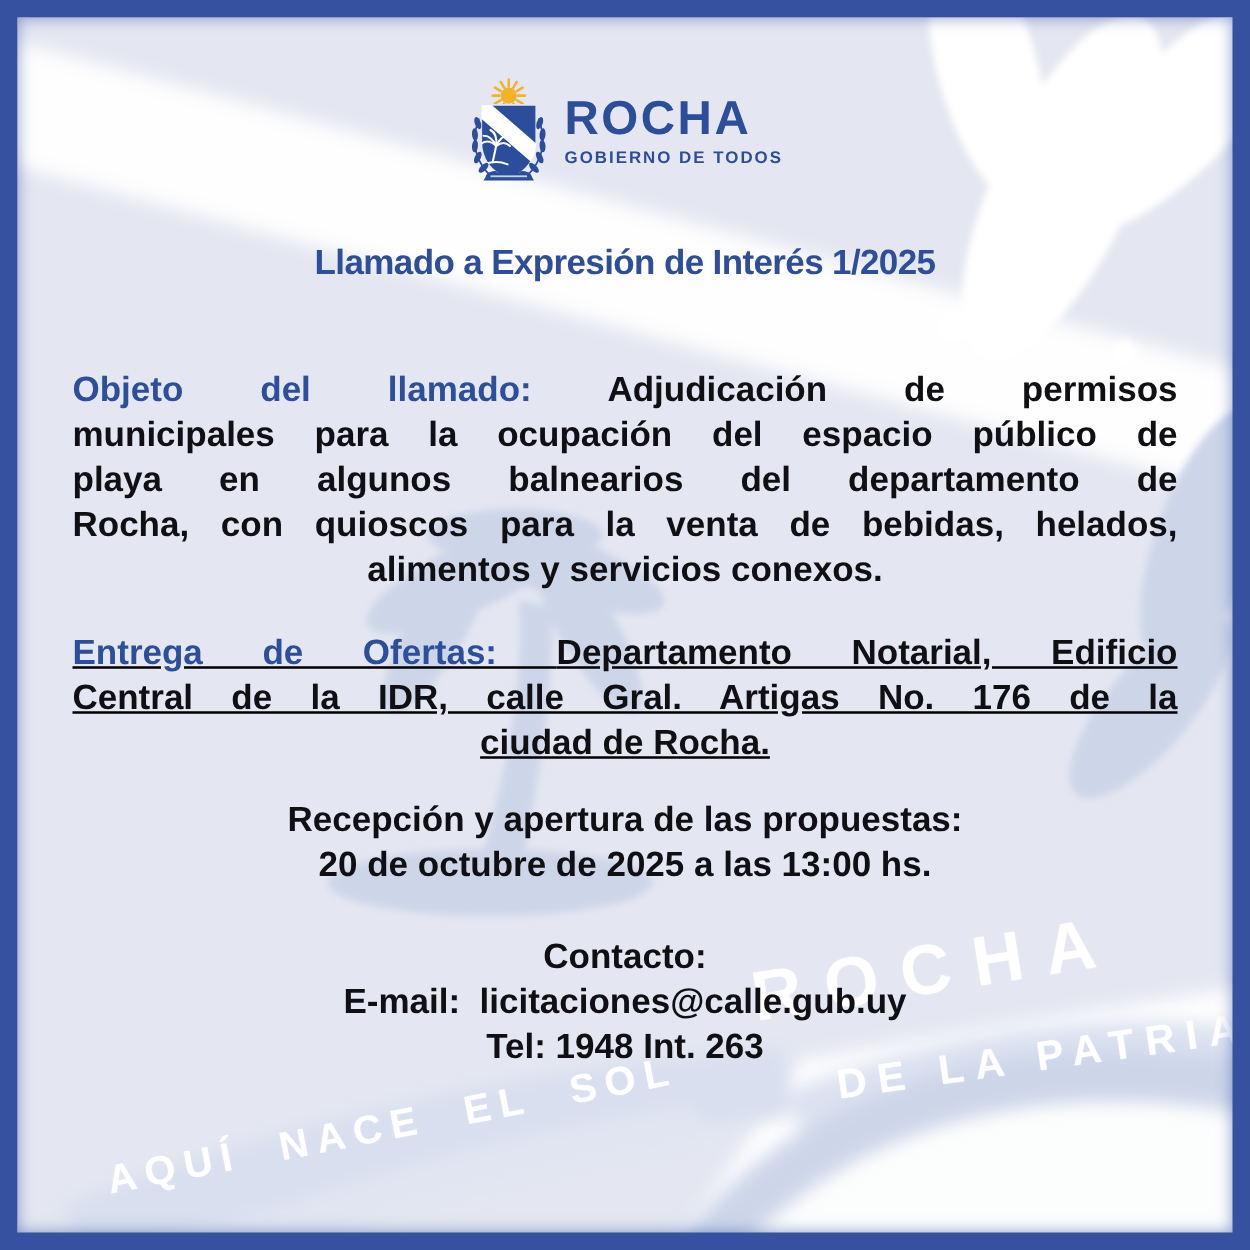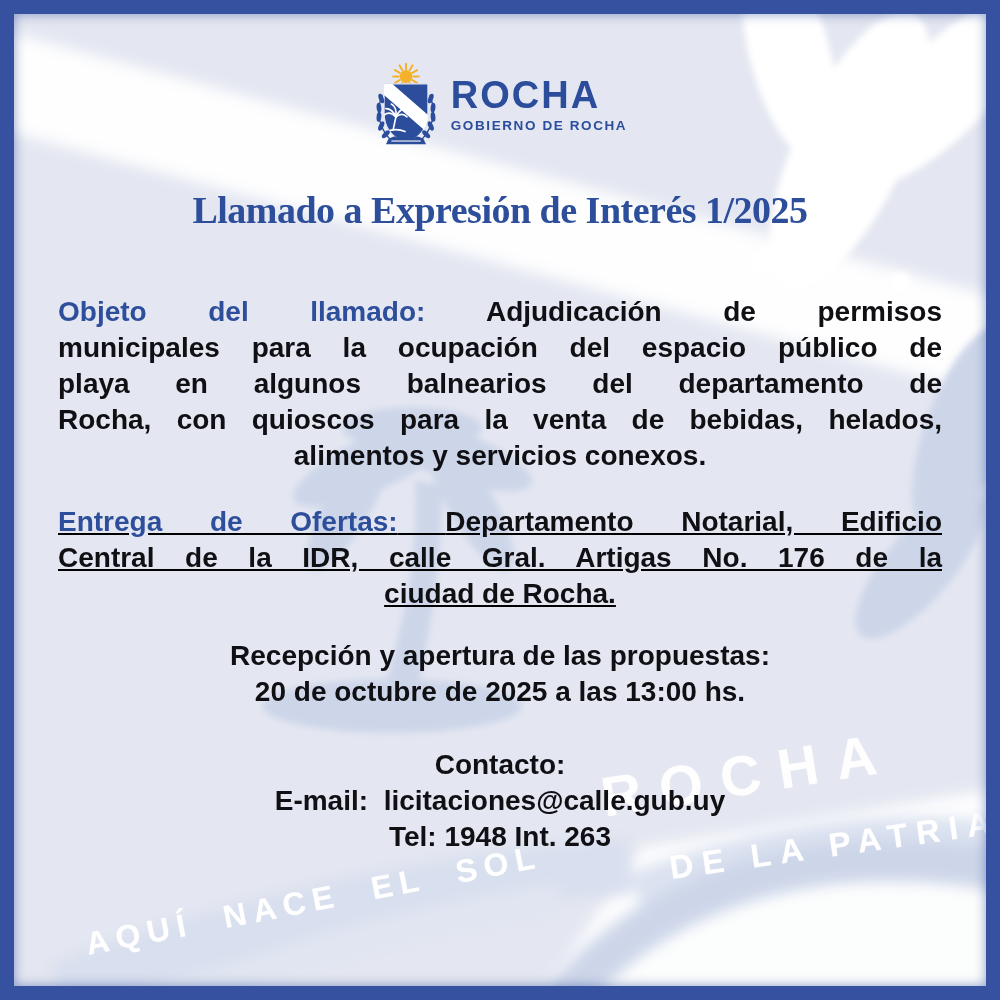--- a/index.html
+++ b/index.html
@@ -29,21 +29,21 @@
   .wm-aqui{left:82px;top:882px;font-size:32px;letter-spacing:7px;word-spacing:16px;
     transform:rotate(-11deg);}
   
   .doc{position:absolute;inset:14px;z-index:2;padding:0 44px;box-sizing:border-box;}
   .logo{display:flex;justify-content:center;align-items:center;gap:12px;margin-top:46px;}
   .logo-textcol{display:flex;flex-direction:column;align-items:flex-start;}
   .logo-name{font-size:38px;font-weight:700;color:#2b4d9b;letter-spacing:2px;line-height:1;}
   .logo-tagline{font-size:13.5px;font-weight:700;color:#2b4d9b;letter-spacing:1.6px;margin-top:4px;}
   .title{
     margin-top:38px;text-align:center;color:#2d4e9b;
-    font-size:38px;font-weight:700;letter-spacing:-.5px;line-height:48px;font-family:Liberation Serif, serif;
+    font-size:28px;font-weight:700;letter-spacing:-.5px;line-height:48px;
   }
   .sec{margin:0;}
   .sec .line{font-size:28px;font-weight:700;line-height:36px;color:#101014;text-align:center;}
   .sec .line.just{text-align:justify;text-align-last:justify;}
   .sec .line.pre{white-space:pre-wrap;}
   .lbl{color:#2d4e9b;}
   .sec-objeto{margin-top:60px;}
   .sec-entrega{margin-top:30px;text-decoration:underline;}
   .sec-recepcion{margin-top:26px;}
   .sec-contacto{margin-top:37px;}
@@ -160,21 +160,21 @@
           <ellipse cx="63" cy="70" rx="2.6" ry="5.5" transform="rotate(-25 63 70)"></ellipse>
           <ellipse cx="58" cy="79" rx="2.6" ry="5.5" transform="rotate(-45 58 79)"></ellipse>
           <ellipse cx="51" cy="85" rx="2.6" ry="5.5" transform="rotate(-65 51 85)"></ellipse>
         </g>
 
         <path d="M18 83 L54 83 L58 90 L14 90 Z" fill="#2b4d9b"></path>
         <rect x="20" y="85.6" width="32" height="1.6" fill="#e4e7f1" opacity="0.85"></rect>
       </svg>
       <div class="logo-textcol">
         <div class="logo-name">ROCHA</div>
-        <div class="logo-tagline">GOBIERNO DE ROCHA</div>
+        <div class="logo-tagline">GOBIERNO DE TODOS</div>
       </div>
     </div>
 
     <div class="title">Llamado a Expresión de Interés 1/2025</div>
 
     <div class="sec sec-objeto">
       <div class="line just"><span class="lbl">Objeto del llamado:</span> <span>Adjudicación de permisos</span></div>
       <div class="line just">municipales para la ocupación del espacio público de</div>
       <div class="line just">playa en algunos balnearios del departamento de</div>
       <div class="line just">Rocha, con quioscos para la venta de bebidas, helados,</div>

